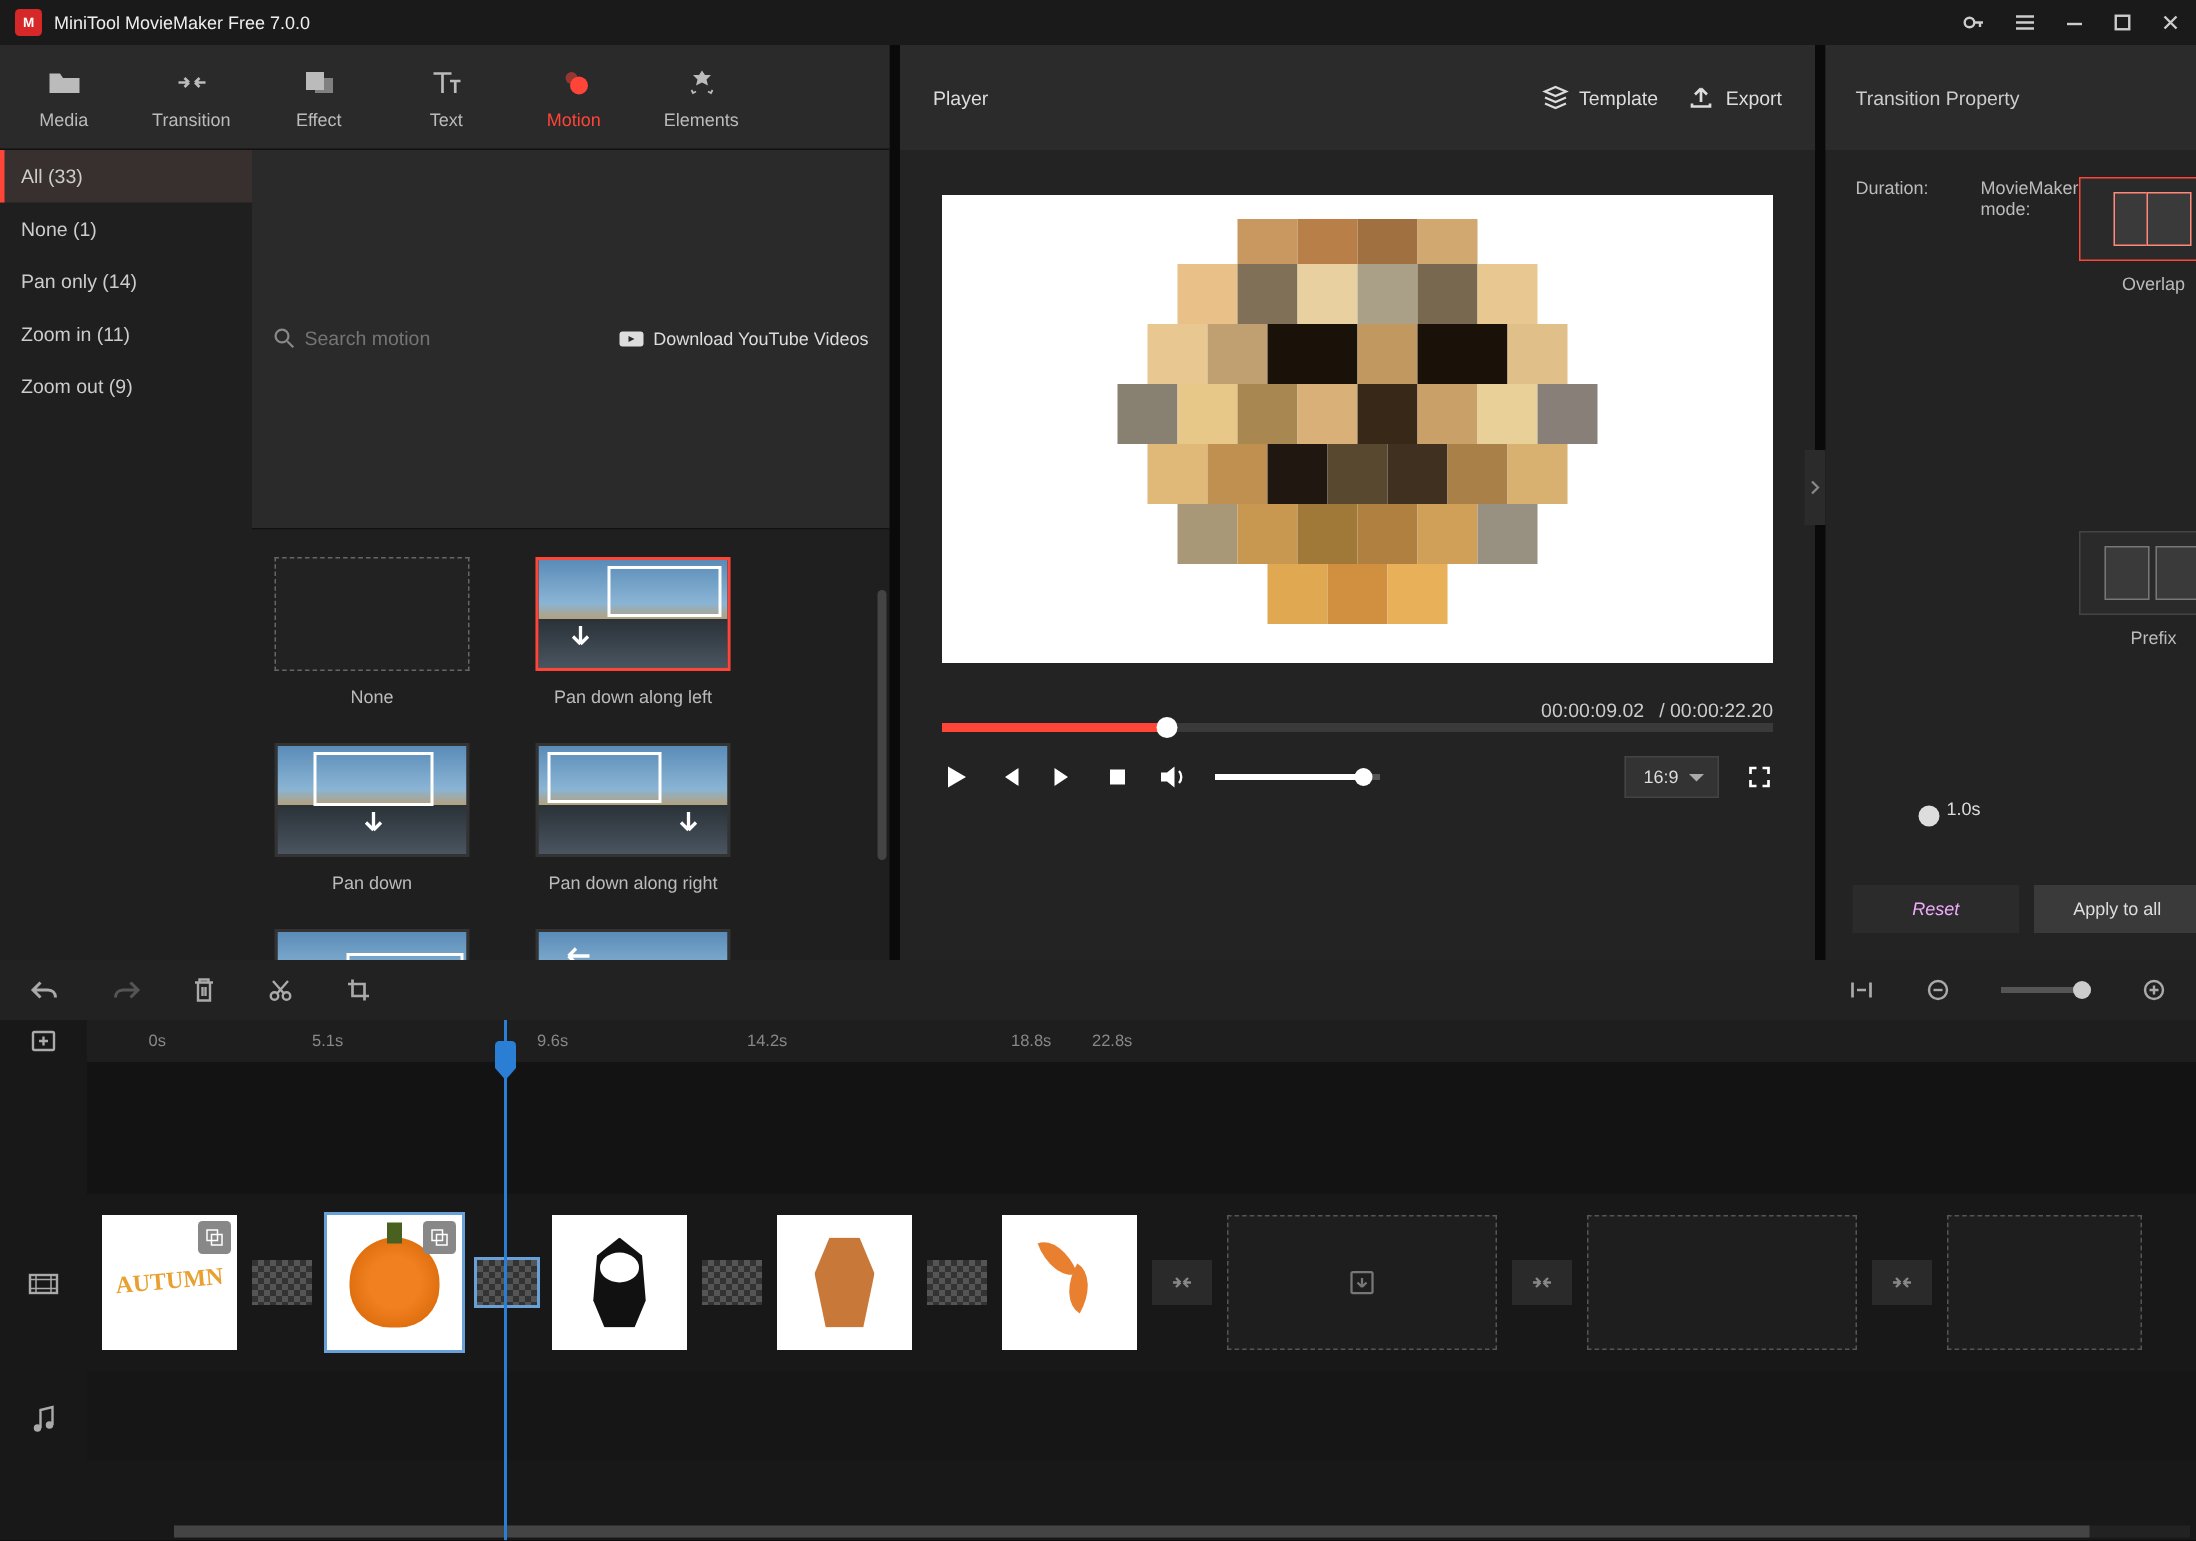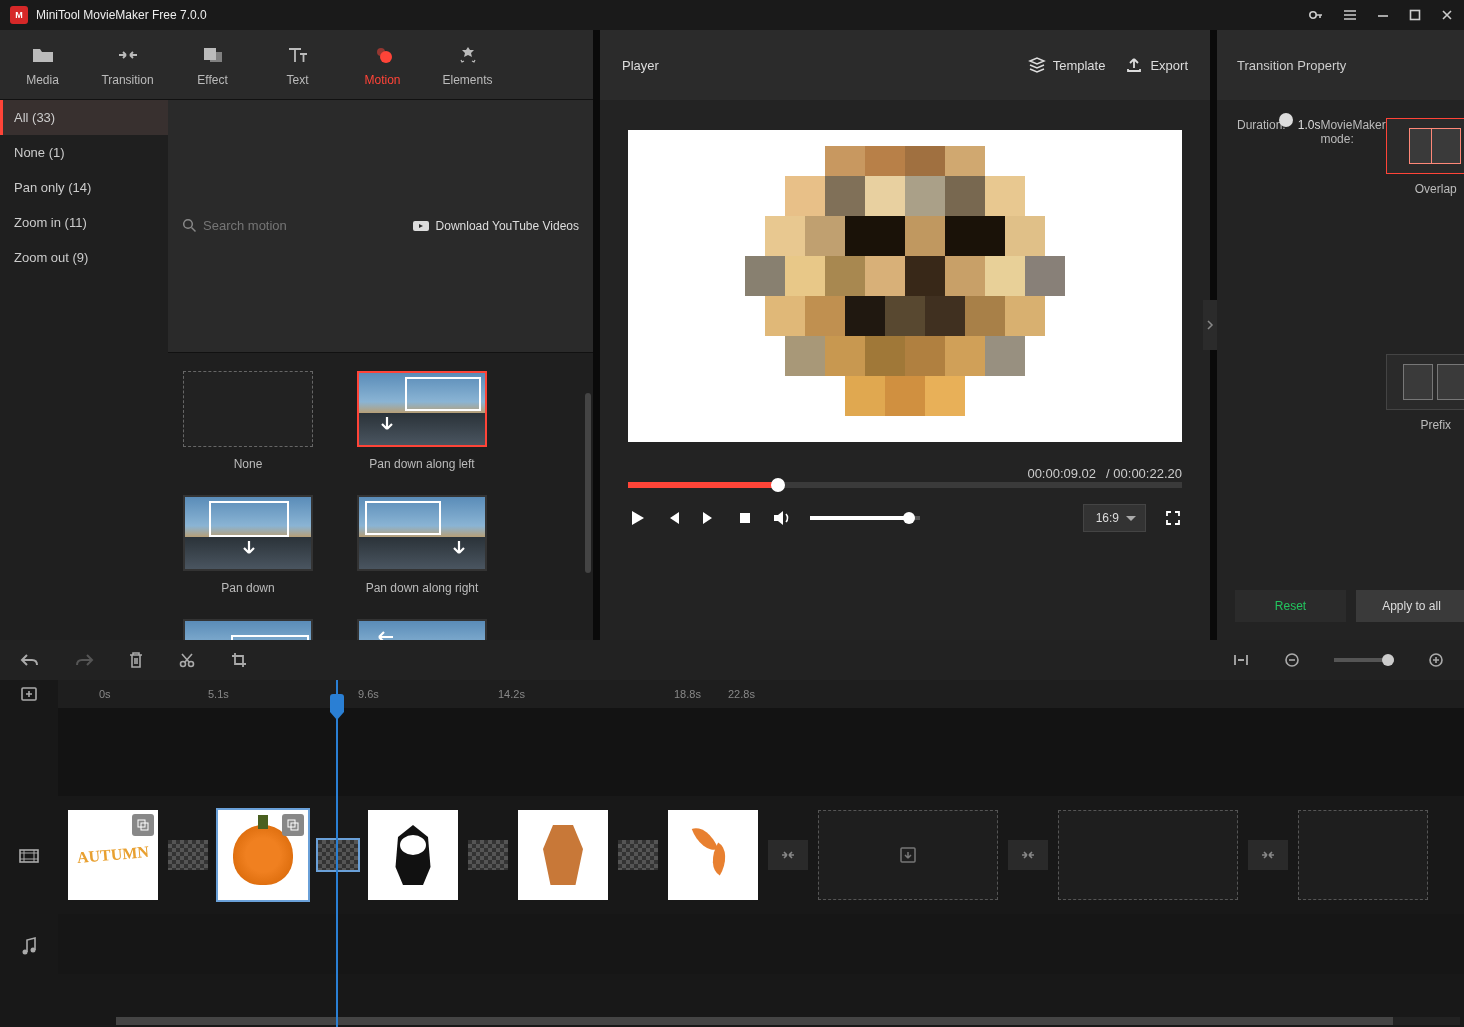--- a/index.html
+++ b/index.html
@@ -67,33 +67,33 @@
 .timerow .spacer { flex:1; }
 .aspectsel { background:#333; border:1px solid #444; color:#ddd; height:28px; padding:0 26px 0 12px; display:flex; align-items:center; position:relative; cursor:pointer; font-size:12px; }
 .aspectsel::after { content:""; position:absolute; right:9px; top:11px; border-left:5px solid transparent; border-right:5px solid transparent; border-top:5px solid #aaa; }
 .expand-handle { position:absolute; right:-7px; top:270px; width:14px; height:50px; background:#2b2b2b; display:flex; align-items:center; justify-content:center; color:#888; cursor:pointer; }
 
 
 .rightpanel { width:268px; background:#232323; display:flex; flex-direction:column; }
 .rightpanel .rhdr { height:70px; display:flex; align-items:center; padding:0 20px; font-size:13px; background:#2b2b2b; }
 .rightpanel .rbody { padding:18px 20px; flex:1; display:flex; flex-direction:row; }
 .rlabel { font-size:12px; color:#bbb; margin-bottom:14px; }
-.durslider { display:flex; align-items:flex-start; gap:12px; margin-bottom:26px; }
+.durslider { display:flex; align-items:flex-end; gap:12px; margin-bottom:26px; }
 .durslider .track { flex:1; height:4px; background:#444; position:relative; }
 .durslider .dknob { position:absolute; left:40%; top:-5px; width:14px; height:14px; border-radius:50%; background:#ddd; margin-left:-7px; }
 .durslider .dval { font-size:12px; color:#ddd; }
 .modes { display:flex; flex-wrap:wrap; gap:18px 28px; }
 .modecell { display:flex; flex-direction:column; align-items:center; gap:8px; }
 .modecell .mbox { width:100px; height:56px; border:1px solid #444; background:#2a2a2a; display:flex; align-items:center; justify-content:center; cursor:pointer; position:relative; }
 .modecell.active .mbox { border-color:#ff4438; }
 .modecell .mlbl { font-size:12px; color:#bbb; }
 .mbox .sq { position:absolute; border:1px solid #777; background:#3a3a3a; width:30px; height:36px; }
 .rfooter { display:flex; gap:10px; padding:0 18px 18px; }
 .rbtn { flex:1; height:32px; background:#3a3a3a; display:flex; align-items:center; justify-content:center; cursor:pointer; font-size:12px; color:#ddd; }
-.rbtn.disabled { color:#22c55e; background:#2b2b2b; cursor:default; }
+.rbtn.disabled { color:#f0abfc; background:#2b2b2b; cursor:default;font-style:italic; }
 
 
 .toolbar { height:40px; background:#222; display:flex; align-items:center; padding:0 20px; gap:34px; }
 .toolbar .tbtn { cursor:pointer; color:#aaa; display:flex; }
 .toolbar .tbtn.disabled { color:#555; cursor:default; }
 .toolbar .tspacer { flex:1; }
 .zoomslider { width:60px; height:4px; background:#555; position:relative; }
 .zoomslider .zknob { position:absolute; right:0; top:-4px; width:12px; height:12px; border-radius:50%; background:#ccc; }
 
 

